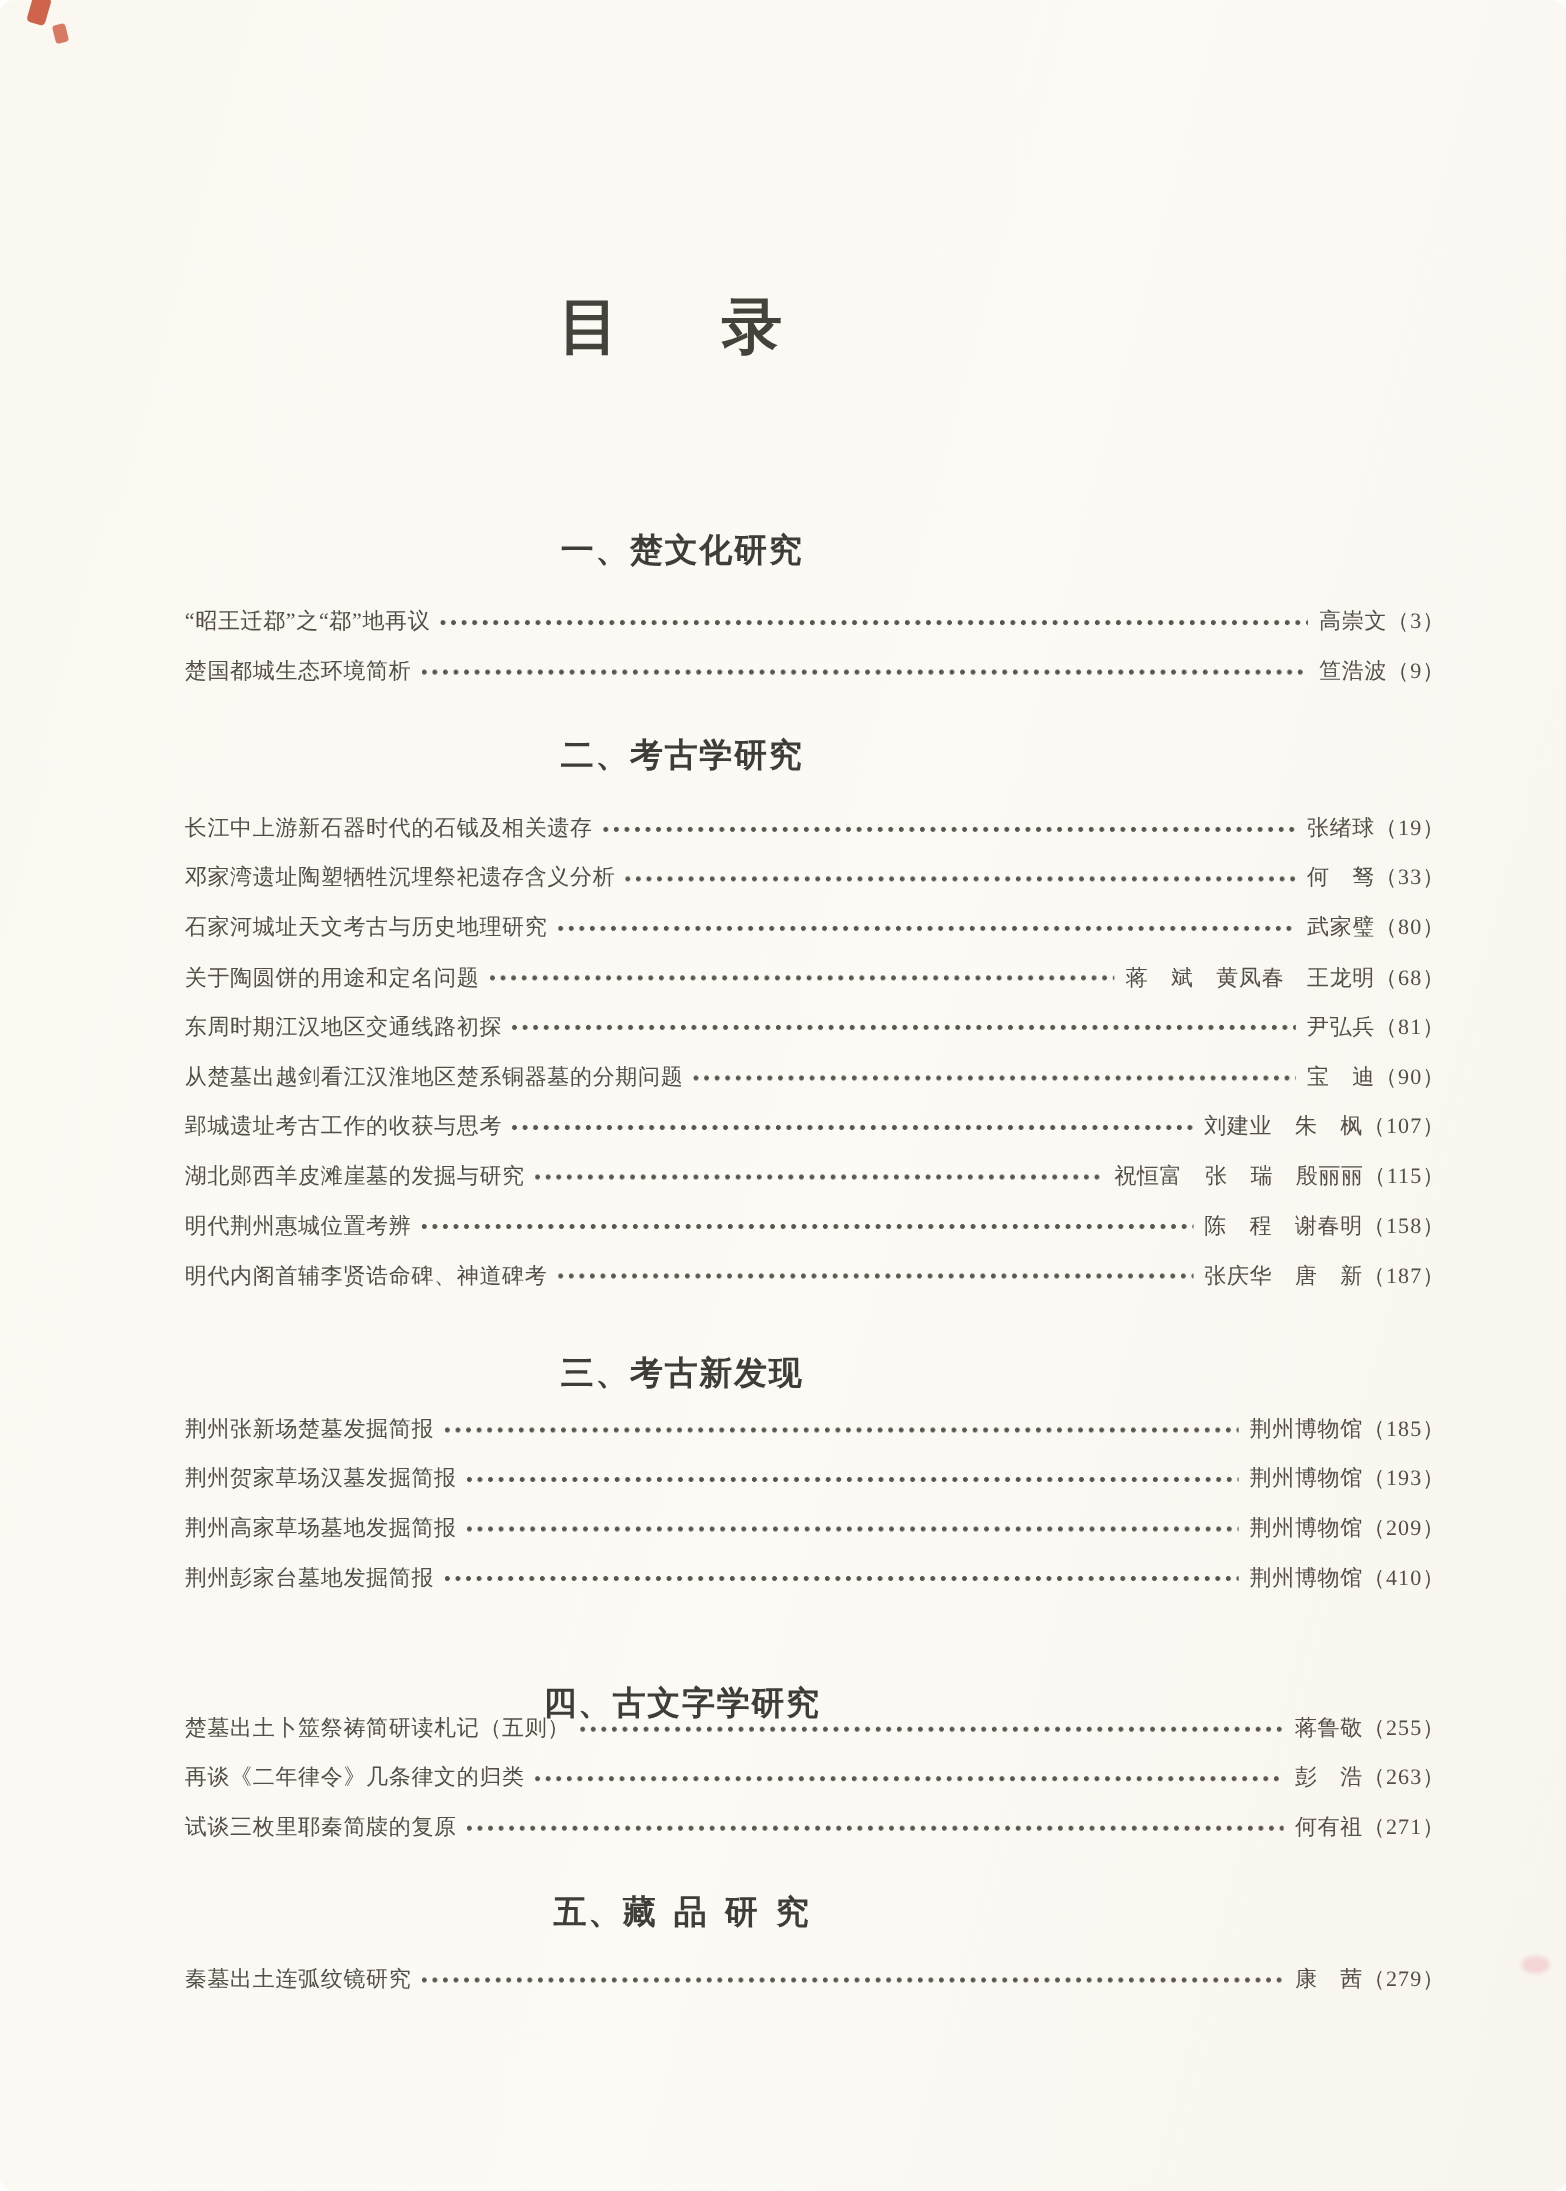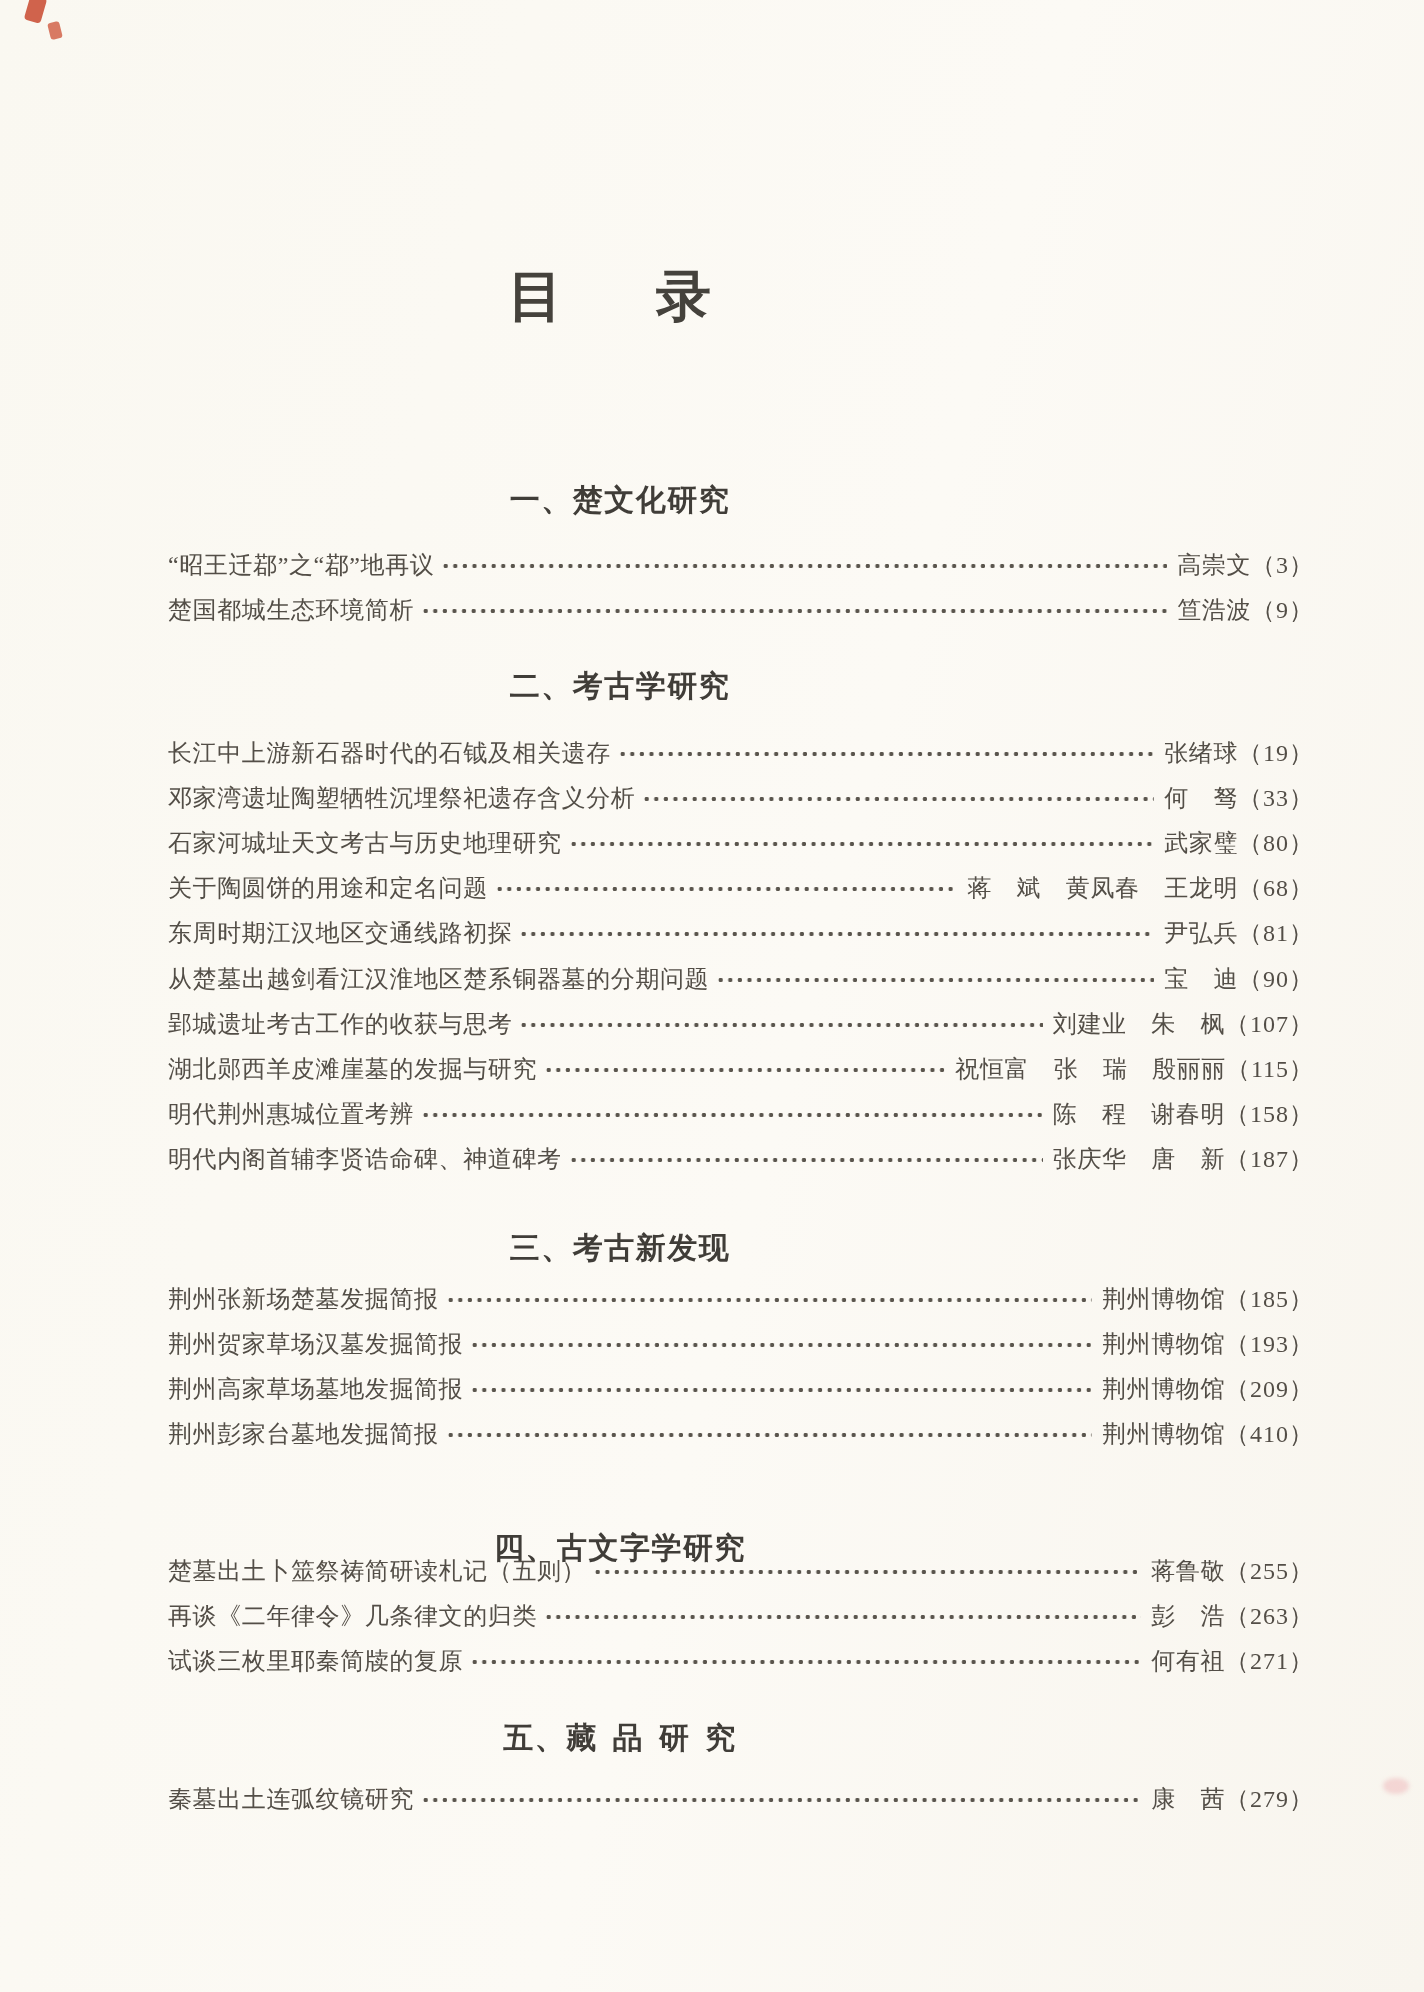--- a/index.html
+++ b/index.html
@@ -3,20 +3,21 @@
 <meta charset="utf-8">
 <style>
   html,body { margin:0; padding:0; }
   .page {
     position:relative;
     width:1424px; height:1992px;
     background:linear-gradient(105deg,#faf8f1 0%,#fcfaf5 55%,#f8f5ee 100%);
     overflow:hidden;
     font-family:"Liberation Serif","DejaVu Serif",serif;
     color:#514c45;
+    border-radius:13px;
   }
   
   .mark1 { position:absolute; left:27px; top:-4px; width:17px; height:26px;
     background:#c8492f; transform:rotate(16deg); border-radius:4px; opacity:.85; }
   .mark2 { position:absolute; left:49px; top:22px; width:12px; height:17px;
     background:#d05a40; transform:rotate(-14deg); border-radius:3px; opacity:.8; }
   .smudge { position:absolute; left:1383px; top:1778px; width:26px; height:16px;
     background:rgba(233,140,150,.30); border-radius:50%; filter:blur(2px); }
 
   .doc-title {
@@ -38,21 +39,21 @@
   .h1 { top:480px; } .h2 { top:666px; } .h3 { top:1228px; }
   .h4 { top:1528px; } .h5 { top:1718px; }
 
   .entries { position:absolute; left:168px; width:1146px; }
   .e1 { top:542px; } .e2 { top:730px; } .e3 { top:1276px; }
   .e4 { top:1548px;font-family:Liberation Serif, serif; } .e5 { top:1776px; }
 
   .row {
     display:flex; align-items:center;
     height:45.2px;
-    font-size:24px; letter-spacing:.6px;
+    font-size:20px; letter-spacing:.6px;
     color:#534e47; white-space:nowrap;
   }
   .t { flex:none; }
   .leader {
     flex:1 1 auto; min-width:18px; align-self:center;
     height:26px; margin:2px 10px 0 7px;
     background-image:radial-gradient(circle at 4.7px 13px, #5a554d 1.9px, rgba(0,0,0,0) 2.5px);
     background-size:9.6px 26px; background-repeat:repeat-x;
   }
   .a { flex:none; }

